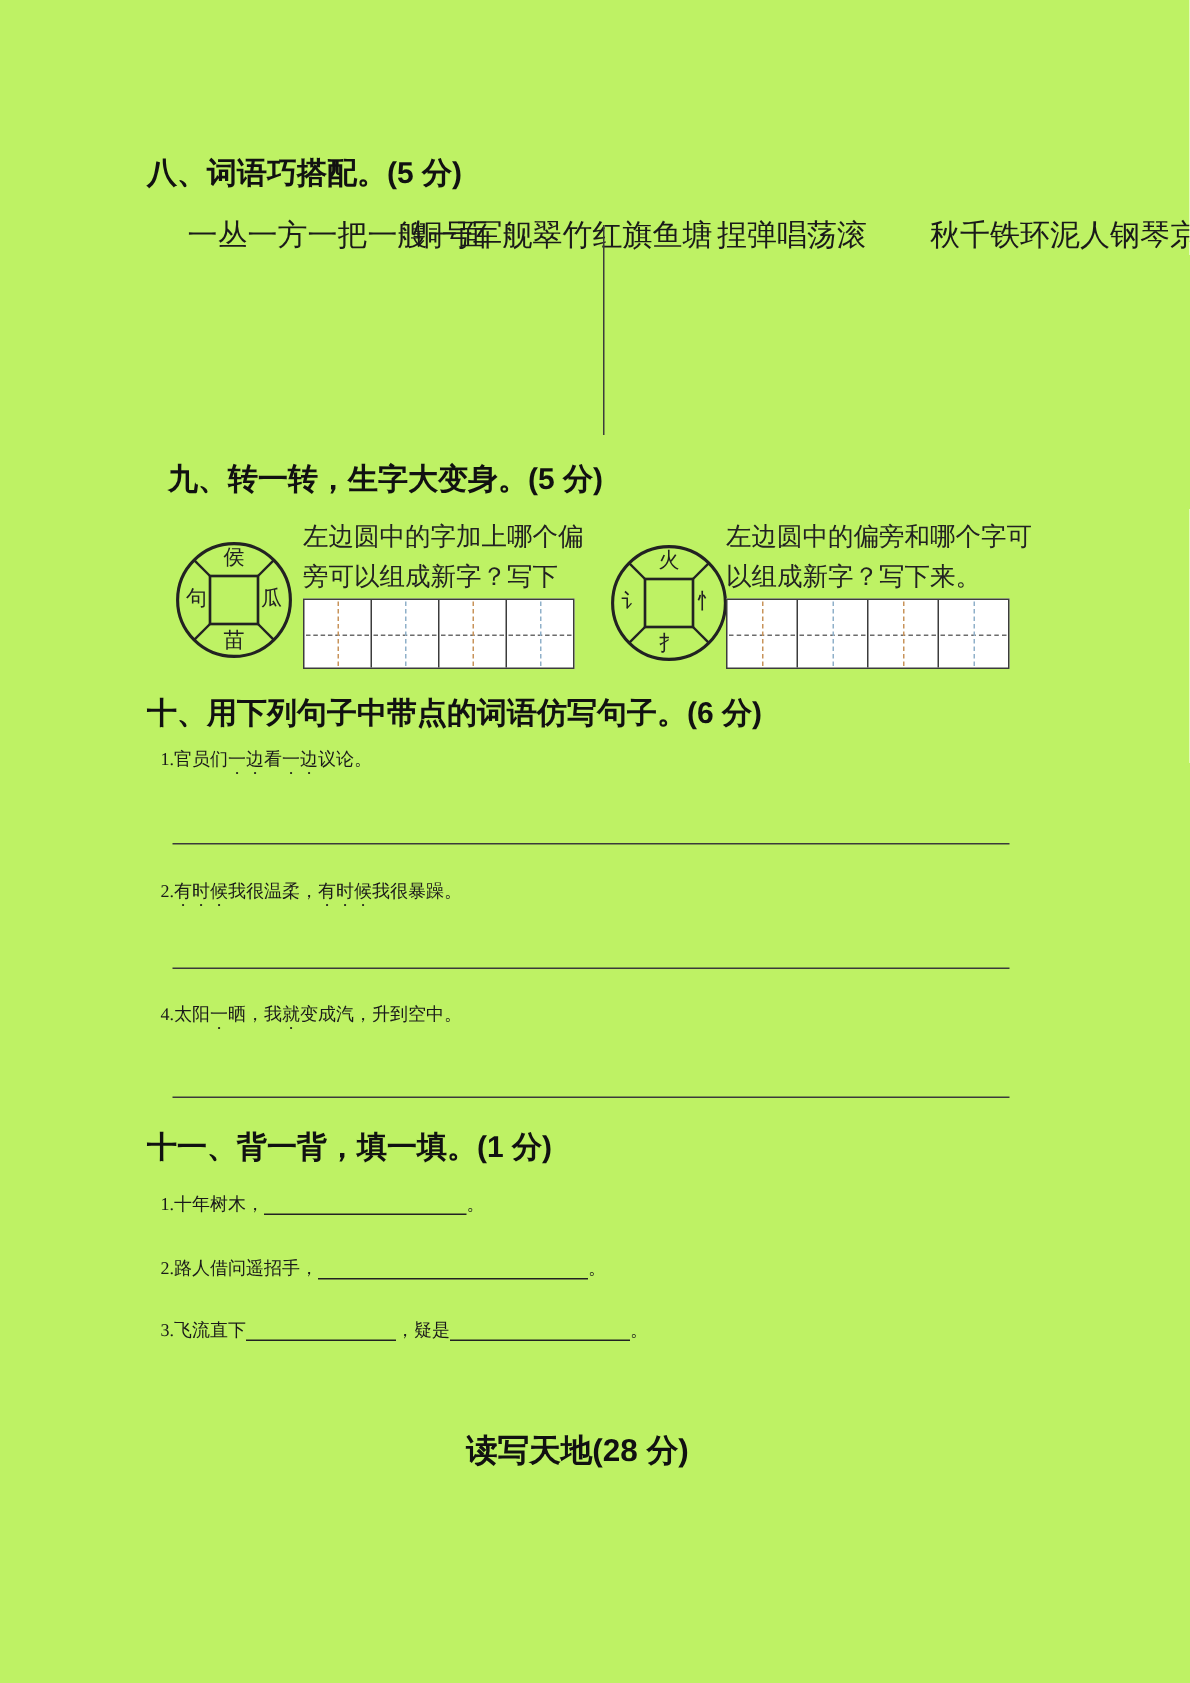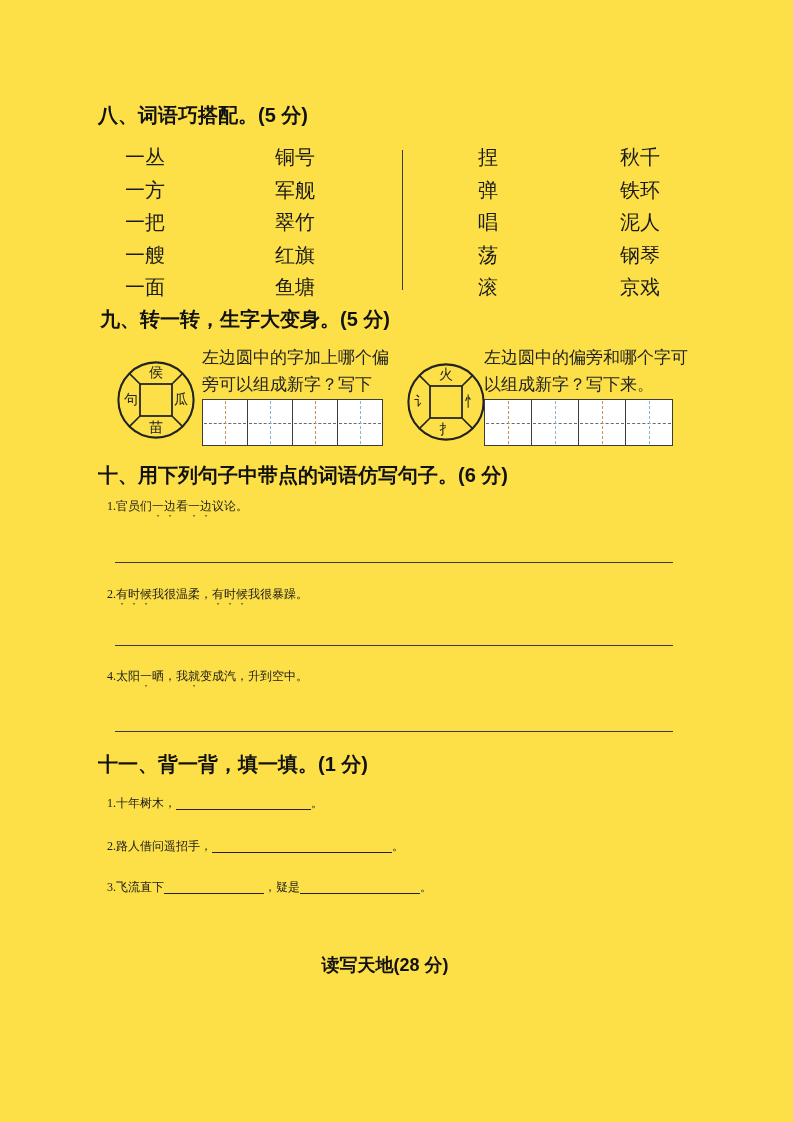--- a/index.html
+++ b/index.html
@@ -1,29 +1,29 @@
 <!DOCTYPE html>
 <html><head>
 <meta charset="utf-8">
 <style>
   html,body{margin:0;padding:0;background:#ffffff;}
   .page{
     position:relative;
     width:793px;height:1122px;
-    background:#fde047;
+    background:#bef264;
     font-family:"Liberation Serif","DejaVu Serif",serif;
     color:#1a1a1a;
     overflow:hidden;
   }
   .abs{position:absolute;}
   .sec-h{
     font-family:"Liberation Sans","DejaVu Sans",sans-serif;
     font-weight:bold;font-size:20px;white-space:nowrap;color:#111;
   }
-  .mcol{position:absolute;display:flex;flex-direction:column;}
+  .mcol{position:absolute;display:flex;flex-direction:row;}
   .mrow{height:32.6px;line-height:32.6px;font-size:20px;white-space:nowrap;}
   .vline{position:absolute;border-left:1.5px solid #3c3c3c;width:0;}
   
   .coin{position:absolute;width:80px;height:80px;}
   .coin svg{position:absolute;left:0;top:0;}
   .coin-ch{position:absolute;font-size:14px;line-height:14px;color:#222;}
   .c-top{top:6px;left:50%;transform:translateX(-50%);}
   .c-left{left:8px;top:50%;transform:translateY(-50%);}
   .c-right{right:8px;top:50%;transform:translateY(-50%);}
   .c-bottom{bottom:5px;left:50%;transform:translateX(-50%);}
@@ -40,21 +40,21 @@
   .sent{position:absolute;font-size:12px;white-space:nowrap;}
   .emph{
     -webkit-text-emphasis:filled dot;-webkit-text-emphasis-position:under left;
     text-emphasis:filled dot;text-emphasis-position:under left;
   }
   .blank{display:inline-block;border-bottom:1.4px solid #222;height:1.05em;transform:translateY(3px);}
   .ans-line{position:absolute;left:115px;width:558px;border-top:1.4px solid #3a3a3a;height:0;}
   .banner{
     position:absolute;left:0;width:770px;text-align:center;
     font-family:"Liberation Sans","DejaVu Sans",sans-serif;
-    font-weight:bold;font-size:18px;color:#111;
+    font-weight:bold;font-size:21px;color:#111;
   }
 </style>
 </head>
 <body>
 
 <div class="page">
 
   <div class="abs sec-h" style="left:98px;top:102px">八、词语巧搭配。(5 分)</div>
 
   <div class="mcol" style="left:125px;top:141px">
@@ -84,21 +84,21 @@
   </div>
 
   <div class="mcol" style="left:620px;top:141px">
     <span class="mrow">秋千</span>
     <span class="mrow">铁环</span>
     <span class="mrow">泥人</span>
     <span class="mrow">钢琴</span>
     <span class="mrow">京戏</span>
   </div>
 
-  <div class="abs sec-h" style="left:100px;top:306px">九、转一转，生字大变身。(5 分)</div>
+  <div class="abs sec-h" style="left:112px;top:306px">九、转一转，生字大变身。(5 分)</div>
 
   <div class="coin" style="left:116px;top:360px">
     <svg viewBox="0 0 100 100" width="80" height="80">
       <circle cx="50" cy="50" r="47" fill="none" stroke="#222" stroke-width="2.6"></circle>
       <rect x="30" y="30" width="40" height="40" fill="none" stroke="#222" stroke-width="2.2"></rect>
       <line x1="30" y1="30" x2="17" y2="17" stroke="#222" stroke-width="2"></line>
       <line x1="70" y1="30" x2="83" y2="17" stroke="#222" stroke-width="2"></line>
       <line x1="30" y1="70" x2="17" y2="83" stroke="#222" stroke-width="2"></line>
       <line x1="70" y1="70" x2="83" y2="83" stroke="#222" stroke-width="2"></line>
     </svg>

